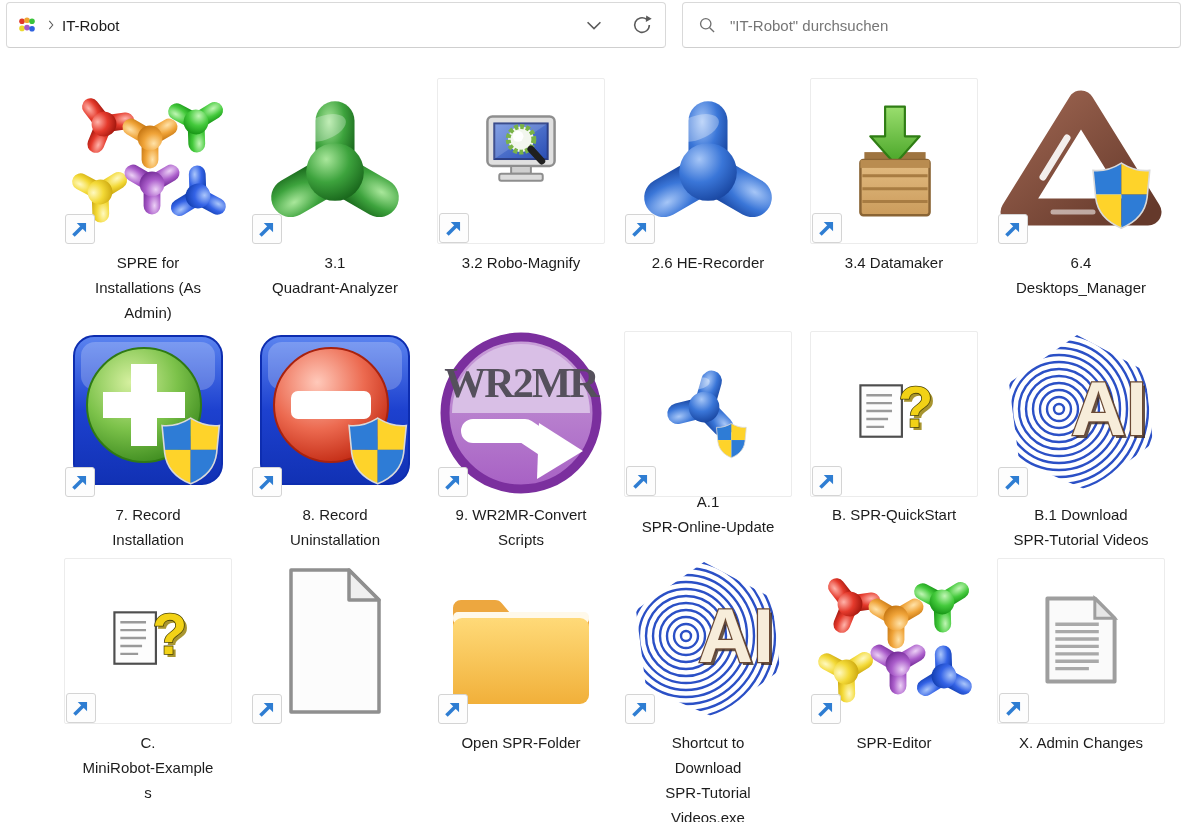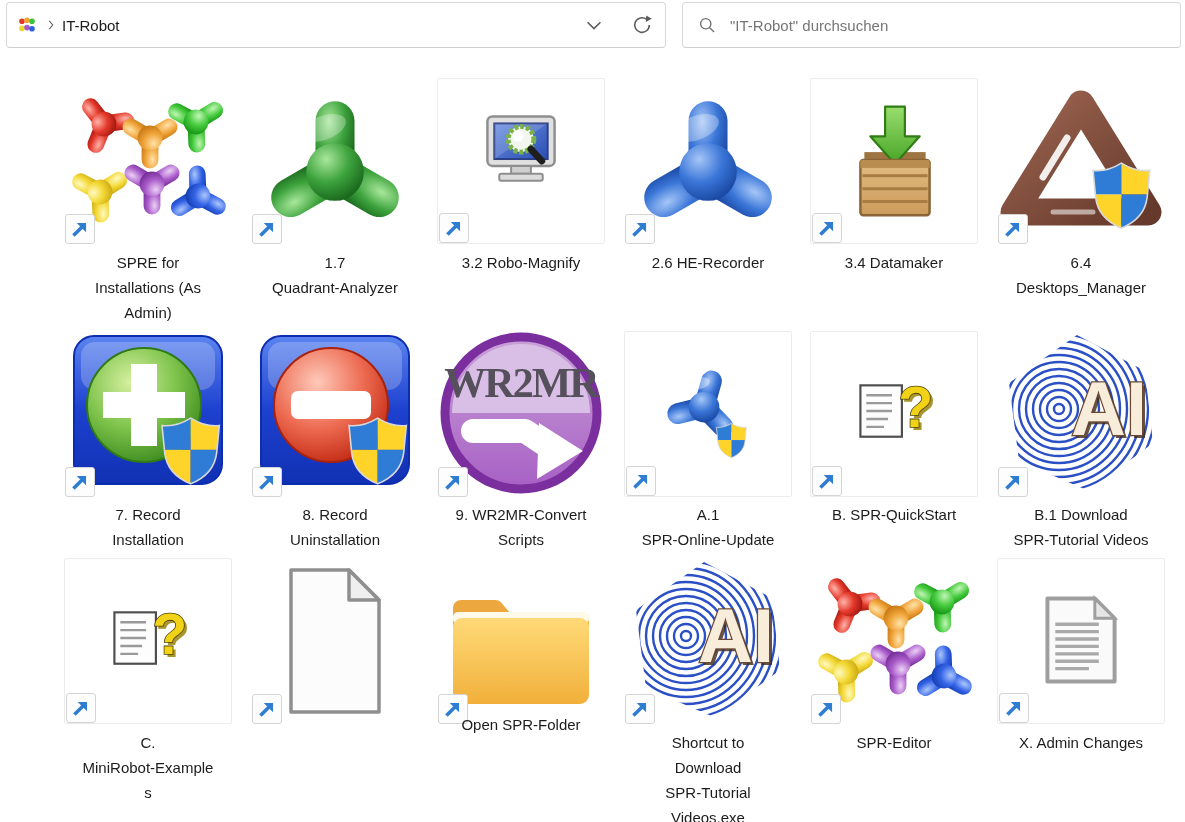--- a/index.html
+++ b/index.html
@@ -390,21 +390,21 @@
       <div class="tile" style="left: 251px; top: 25px;">
         <svg class="ticon" viewBox="0 0 168 166">
           <use href="#sym-blob-green"></use>
         </svg>
         <div class="shortcut-badge">
           <svg viewBox="0 0 30 30">
             <use href="#sym-shortcut"></use>
           </svg>
         </div>
       </div>
-      <div class="tlabel" style="left: 240px; top: 197px;">1.7
+      <div class="tlabel" style="left: 240px; top: 197px;">3.1
 Quadrant-Analyzer</div>
       <div class="tile bordered" style="left: 437px; top: 25px;">
         <svg class="ticon" viewBox="0 0 168 166">
           <use href="#sym-monitor-magnify"></use>
         </svg>
         <div class="shortcut-badge">
           <svg viewBox="0 0 30 30">
             <use href="#sym-shortcut"></use>
           </svg>
         </div>
@@ -483,21 +483,21 @@
       <div class="tile bordered" style="left: 624px; top: 278px;">
         <svg class="ticon" viewBox="0 0 168 166">
           <use href="#sym-blob-small-shield"></use>
         </svg>
         <div class="shortcut-badge">
           <svg viewBox="0 0 30 30">
             <use href="#sym-shortcut"></use>
           </svg>
         </div>
       </div>
-      <div class="tlabel" style="left: 613px; top: 449px;">A.1
+      <div class="tlabel" style="left: 613px; top: 436px;">A.1
 SPR-Online-Update</div>
       <div class="tile bordered" style="left: 810px; top: 278px;">
         <svg class="ticon" viewBox="0 0 168 166">
           <use href="#sym-helpdoc"></use>
         </svg>
         <div class="shortcut-badge">
           <svg viewBox="0 0 30 30">
             <use href="#sym-shortcut"></use>
           </svg>
         </div>
@@ -541,21 +541,21 @@
       <div class="tile" style="left: 437px; top: 505px;">
         <svg class="ticon" viewBox="0 0 168 166">
           <use href="#sym-folder"></use>
         </svg>
         <div class="shortcut-badge">
           <svg viewBox="0 0 30 30">
             <use href="#sym-shortcut"></use>
           </svg>
         </div>
       </div>
-      <div class="tlabel" style="left: 426px; top: 659px;">Open SPR-Folder</div>
+      <div class="tlabel" style="left: 426px; top: 677px;">Open SPR-Folder</div>
       <div class="tile" style="left: 624px; top: 505px;">
         <svg class="ticon" viewBox="0 0 168 166">
           <use href="#sym-ai-hex"></use>
         </svg>
         <div class="shortcut-badge">
           <svg viewBox="0 0 30 30">
             <use href="#sym-shortcut"></use>
           </svg>
         </div>
       </div>

